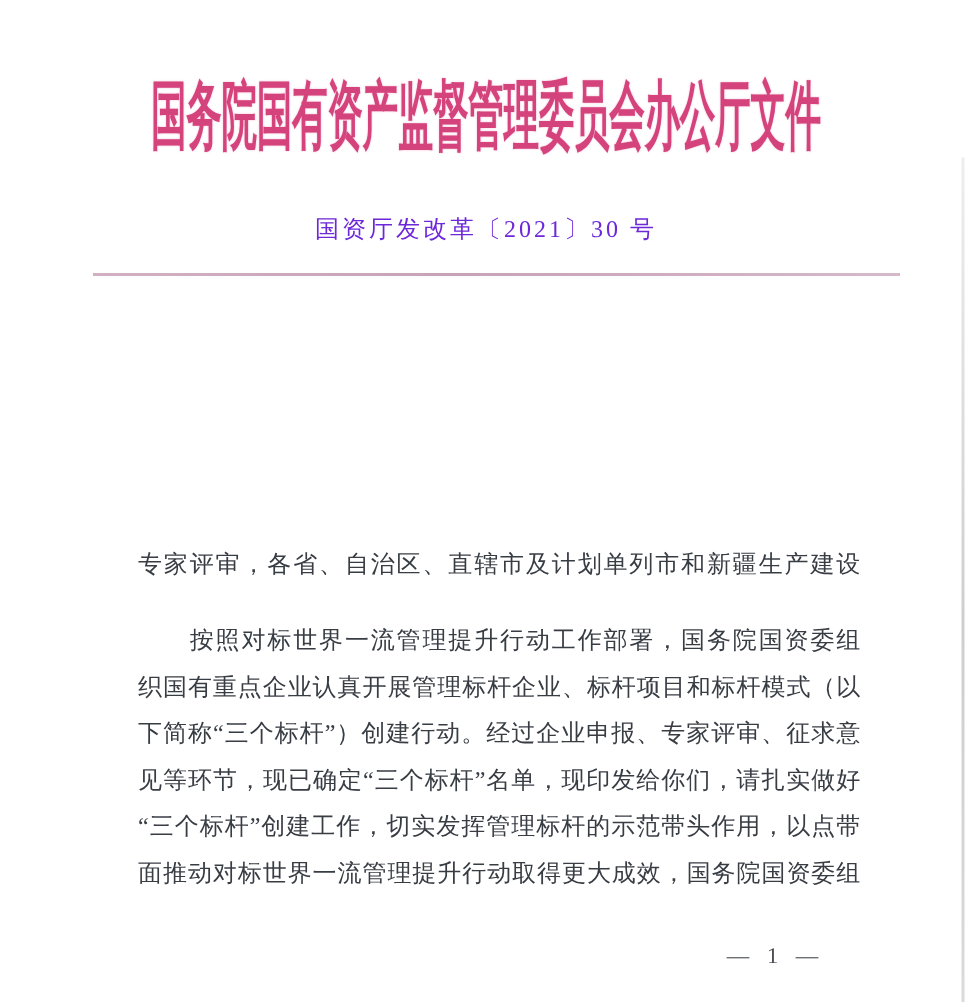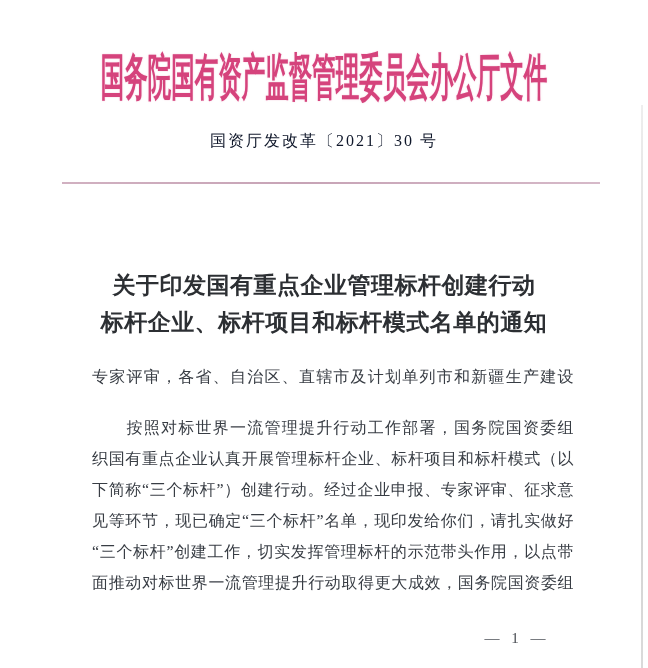--- a/index.html
+++ b/index.html
@@ -33,27 +33,27 @@
     font-weight: bold;
     color: #d5437c;
     text-shadow: 0 0 2px rgba(227, 121, 166, 0.55);
     transform: scaleX(0.47);
     transform-origin: 50% 50%;
   }
 
   
   .doc-number {
     position: absolute;
-    top: 131px;
+    top: 143px;
     left: 0;
     width: 100%;
     text-align: center;
     font-size: 16px;
     letter-spacing: 2px;
-    color: #0f172a;
+    color: #6d28d9;
   }
 
   
   .red-divider {
     position: absolute;
     top: 182px;
     left: 62px;
     width: 538px;
     height: 2px;
     background: linear-gradient(90deg, #c9a3b6 0%, #bd93a9 45%, #cfadbf 100%);
@@ -129,24 +129,20 @@
 <div class="page">
 
   <div class="agency-header">
     <span class="red-text">国务院国有资产监督管理委员会办公厅文件</span>
   </div>
 
   <div class="doc-number">国资厅发改革〔2021〕30 号</div>
 
   <div class="red-divider"></div>
 
-  <div class="doc-title">
-    <div>关于印发国有重点企业管理标杆创建行动</div>
-    <div>标杆企业、标杆项目和标杆模式名单的通知</div>
-  </div>
 
   <div class="doc-body">
     <div class="line fill">专家评审，各省、自治区、直辖市及计划单列市和新疆生产建设</div>
     <div class="line fill para-start">　　按照对标世界一流管理提升行动工作部署，国务院国资委组</div>
     <div class="line fill">织国有重点企业认真开展管理标杆企业、标杆项目和标杆模式（以</div>
     <div class="line fill">下简称“三个标杆”）创建行动。经过企业申报、专家评审、征求意</div>
     <div class="line fill">见等环节，现已确定“三个标杆”名单，现印发给你们，请扎实做好</div>
     <div class="line fill">“三个标杆”创建工作，切实发挥管理标杆的示范带头作用，以点带</div>
     <div class="line fill">面推动对标世界一流管理提升行动取得更大成效，国务院国资委组</div>
   </div>

